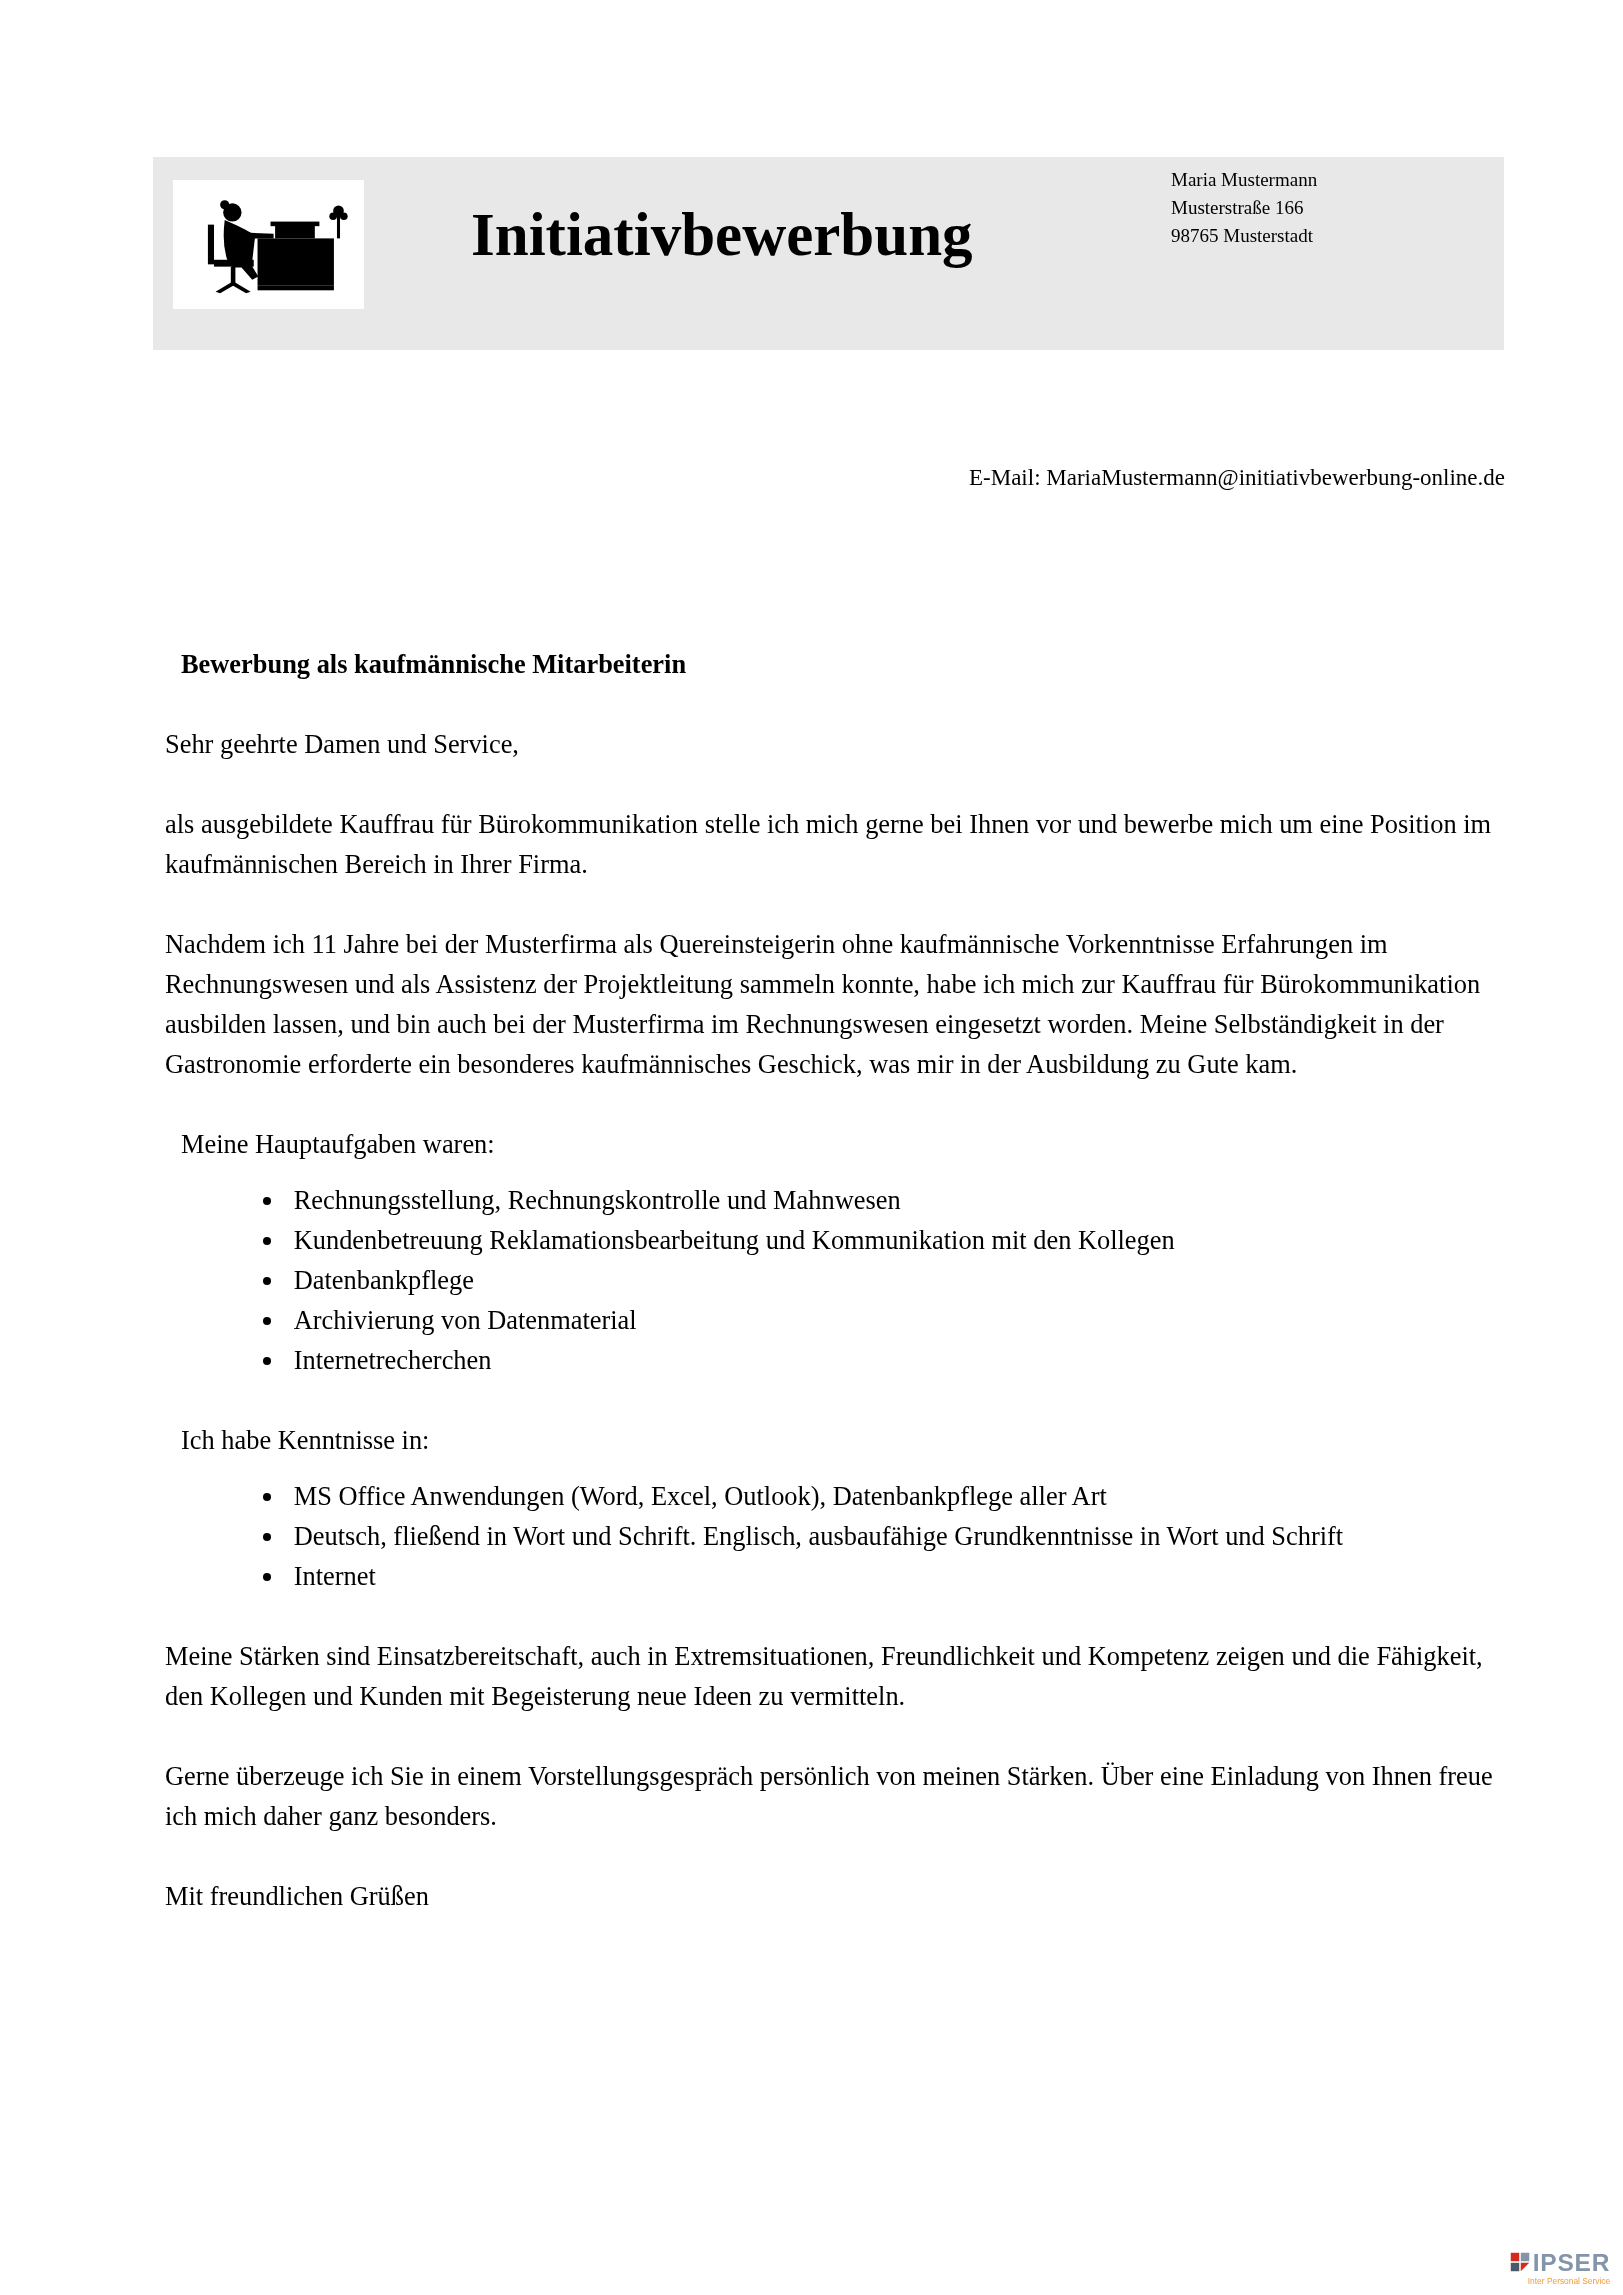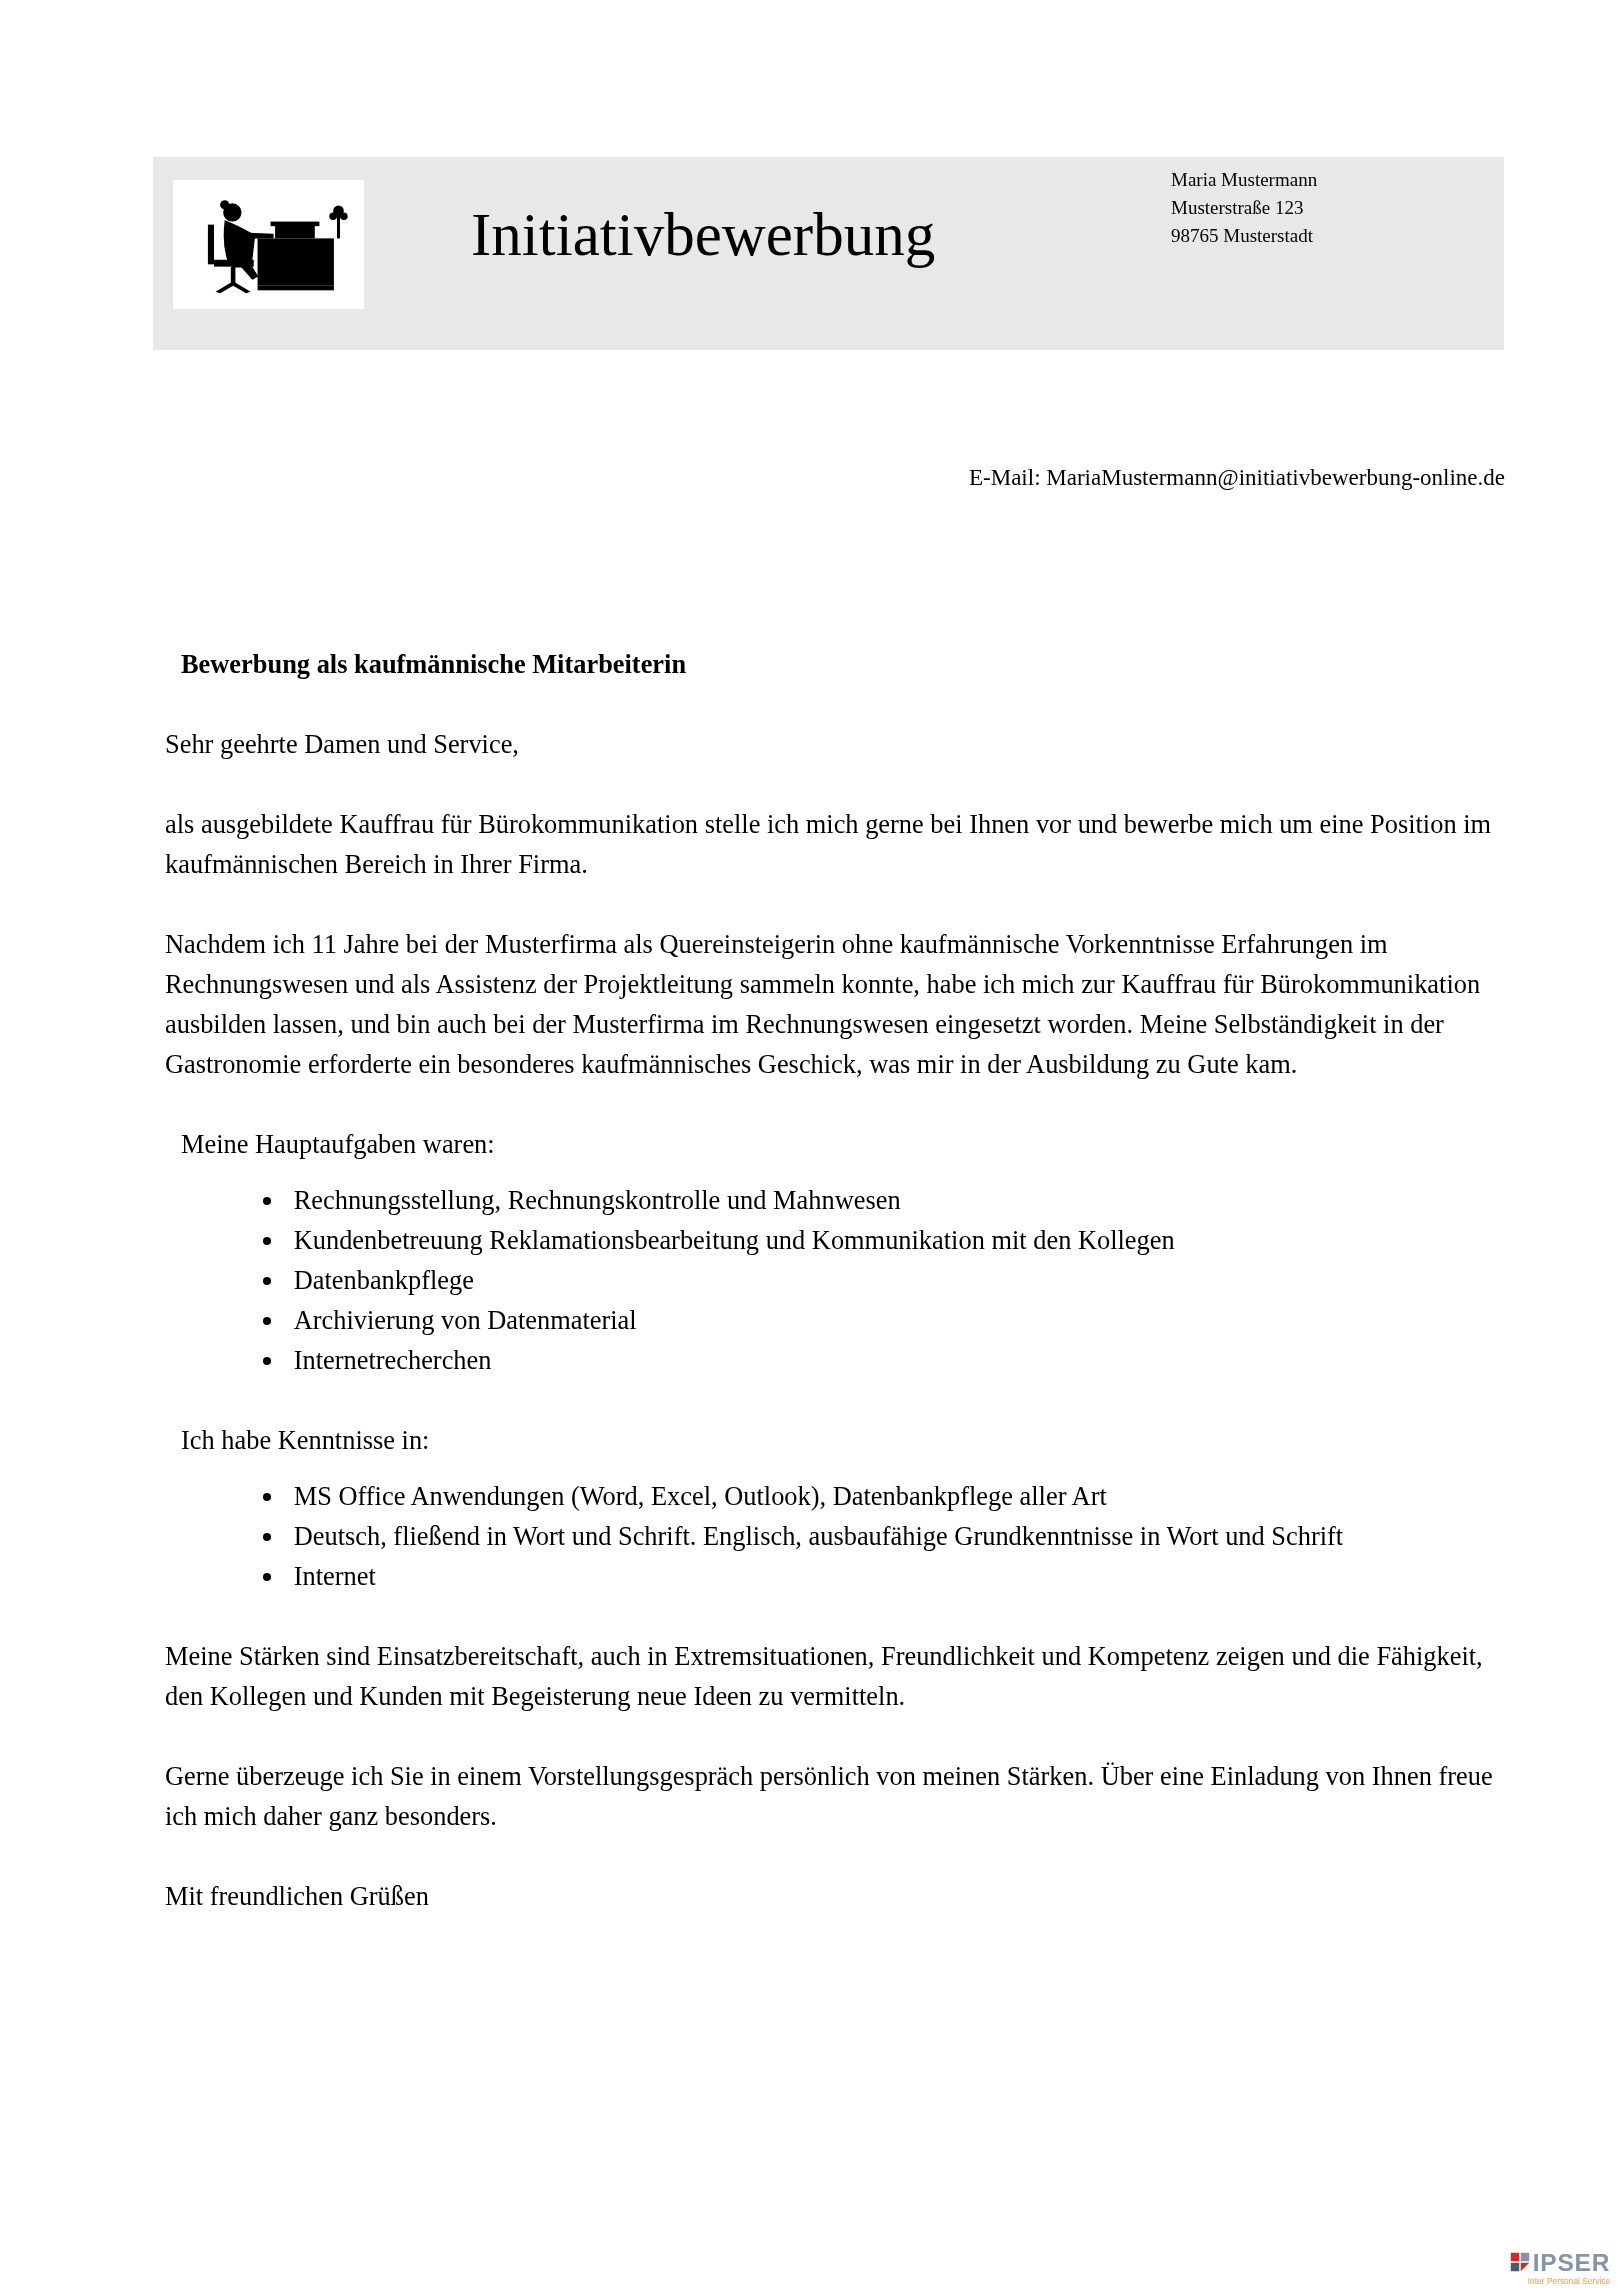--- a/index.html
+++ b/index.html
@@ -37,21 +37,21 @@
     align-items: center;
     justify-content: center;
   }
   .logo-box svg { display: block; }
   .header-title {
     position: absolute;
     left: 318px;
     top: 47px;
     font-size: 61px;
     line-height: 1;
-    font-weight: 400;
+    font-weight: 700;
     color: #000000;
     white-space: nowrap;
   }
   .header-address {
     position: absolute;
     left: 1018px;
     top: 9.2px;
     font-size: 19px;
     line-height: 28px;
     color: #000000;
@@ -159,21 +159,21 @@
 
           <rect x="95" y="124" width="100" height="6" fill="#000"></rect>
 
           <path d="M60 92 L84 92 L96 112 L88 116 L74 100 L62 100 Z" fill="#000"></path>
         </svg>
       </span>
     </div>
     <div class="header-title">Initiativbewerbung</div>
     <div class="header-address">
       <div>Maria Mustermann</div>
-      <div>Musterstraße 123</div>
+      <div>Musterstraße 166</div>
       <div>98765 Musterstadt</div>
     </div>
   </div>
 
   <div class="email-line">E-Mail: MariaMustermann@initiativbewerbung-online.de</div>
 
   <div class="letter">
     <div class="subject">Bewerbung als kaufmännische Mitarbeiterin</div>
 
     <p>Sehr geehrte Damen und Service,</p>

